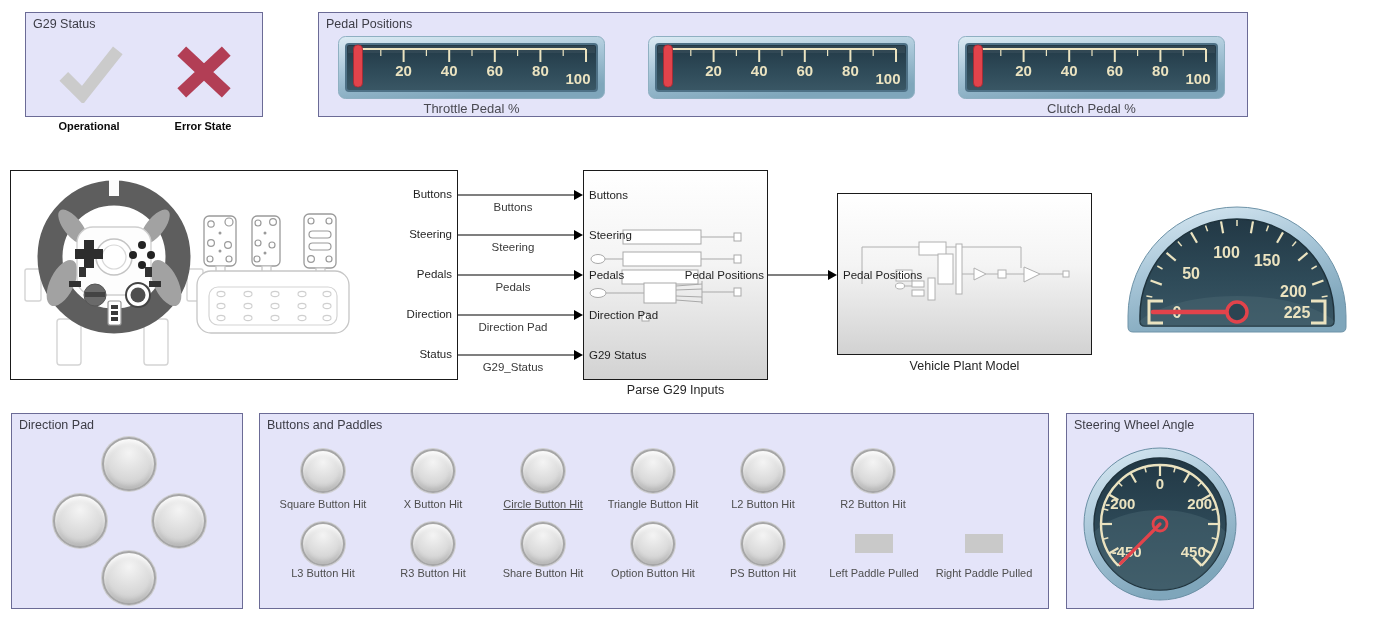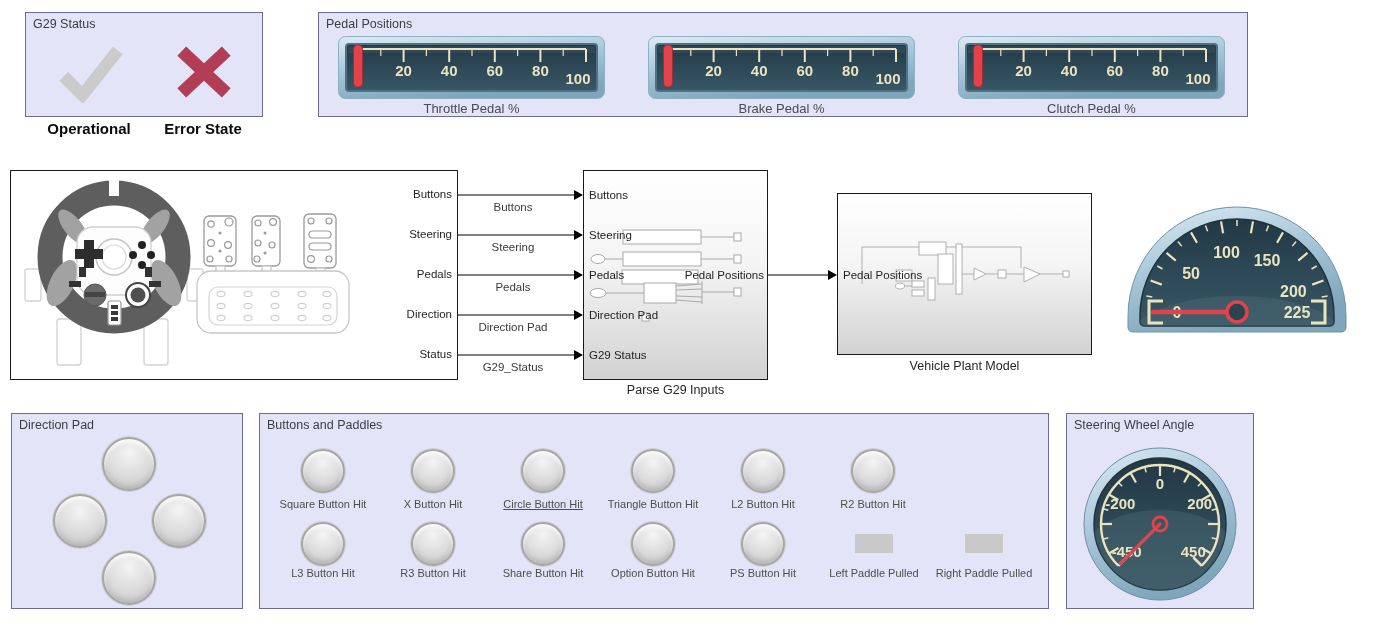--- a/index.html
+++ b/index.html
@@ -13,21 +13,21 @@
   .pl-right{text-align:right;}
   .siglabel{position:absolute;font-size:11.5px;color:#3a3a3a;text-align:center;width:120px;white-space:nowrap;}
   .gauge-caption{position:absolute;font-size:13px;color:#4a4a52;text-align:center;white-space:nowrap;}
   .lamp{position:absolute;border-radius:50%;border:2px solid #a6a6a6;box-sizing:border-box;
         background:radial-gradient(circle at 50% 28%,#f4f4f4,#dadada 55%,#c2c2c2 100%);
         box-shadow:inset 0 3px 4px rgba(255,255,255,.9),inset 0 -3px 5px rgba(0,0,0,.12),0 0 0 1px #cfcfcf;}
   .lamp.big{width:54px;height:54px;}
   .lamp.small{width:44px;height:44px;}
   .paddle{position:absolute;width:38px;height:19px;background:#c9c9c9;}
   .lamp-label{position:absolute;width:120px;font-size:11px;color:#4e4e4e;text-align:center;white-space:nowrap;}
-  .bold-label{position:absolute;width:120px;font-size:15px;font-weight:bold;color:#0a0a0a;text-align:center;white-space:nowrap;}
+  .bold-label{position:absolute;width:120px;font-size:11px;font-weight:bold;color:#0a0a0a;text-align:center;white-space:nowrap;}
   svg{position:absolute;}
   .overlay{pointer-events:none;}
 </style>
 </head>
 <body>
 
 <div id="canvas">
 
   <div class="panel" style="left:25px;top:12px;width:238px;height:105px;">
     <span class="panel-title">G29 Status</span>
@@ -142,21 +142,20 @@
         <line x1="225.20000000000002" y1="13" x2="225.20000000000002" y2="20" stroke="#ebe3c0" stroke-width="1.2"></line>
         <line x1="248" y1="13" x2="248" y2="26" stroke="#ebe3c0" stroke-width="2"></line>
         <text x="65.6" y="40" text-anchor="middle" font-size="15" font-weight="bold" fill="#ebe3c0" font-family="&quot;Liberation Sans&quot;, sans-serif">20</text>
         <text x="111.2" y="40" text-anchor="middle" font-size="15" font-weight="bold" fill="#ebe3c0" font-family="&quot;Liberation Sans&quot;, sans-serif">40</text>
         <text x="156.79999999999998" y="40" text-anchor="middle" font-size="15" font-weight="bold" fill="#ebe3c0" font-family="&quot;Liberation Sans&quot;, sans-serif">60</text>
         <text x="202.4" y="40" text-anchor="middle" font-size="15" font-weight="bold" fill="#ebe3c0" font-family="&quot;Liberation Sans&quot;, sans-serif">80</text>
         <text x="240" y="48" text-anchor="middle" font-size="15" font-weight="bold" fill="#ebe3c0" font-family="&quot;Liberation Sans&quot;, sans-serif">100</text>
         <rect x="15.5" y="9" width="9" height="42" rx="4" fill="#e2434b" stroke="#a62832" stroke-width="0.8"></rect>
       </svg>
     <div class="gauge-caption" style="left:19px;top:88px;width:267px;">Throttle Pedal %</div>
-    <div class="gauge-caption" style="left:329px;top:88px;width:267px;">Brake Pedal %</div>
     <div class="gauge-caption" style="left:639px;top:88px;width:267px;">Clutch Pedal %</div>
   </div>
 
   <div class="block" style="left:10px;top:170px;width:448px;height:210px;">
     <svg style="left:0;top:0;" width="445" height="207" viewBox="0 0 445 207">
 
       <g fill="#ffffff" stroke="#d4d4d4" stroke-width="1.4">
         <rect x="14" y="98" width="16" height="32" rx="2"></rect>
         <rect x="176" y="98" width="16" height="32" rx="2"></rect>
         <rect x="46" y="148" width="24" height="46" rx="3"></rect>

